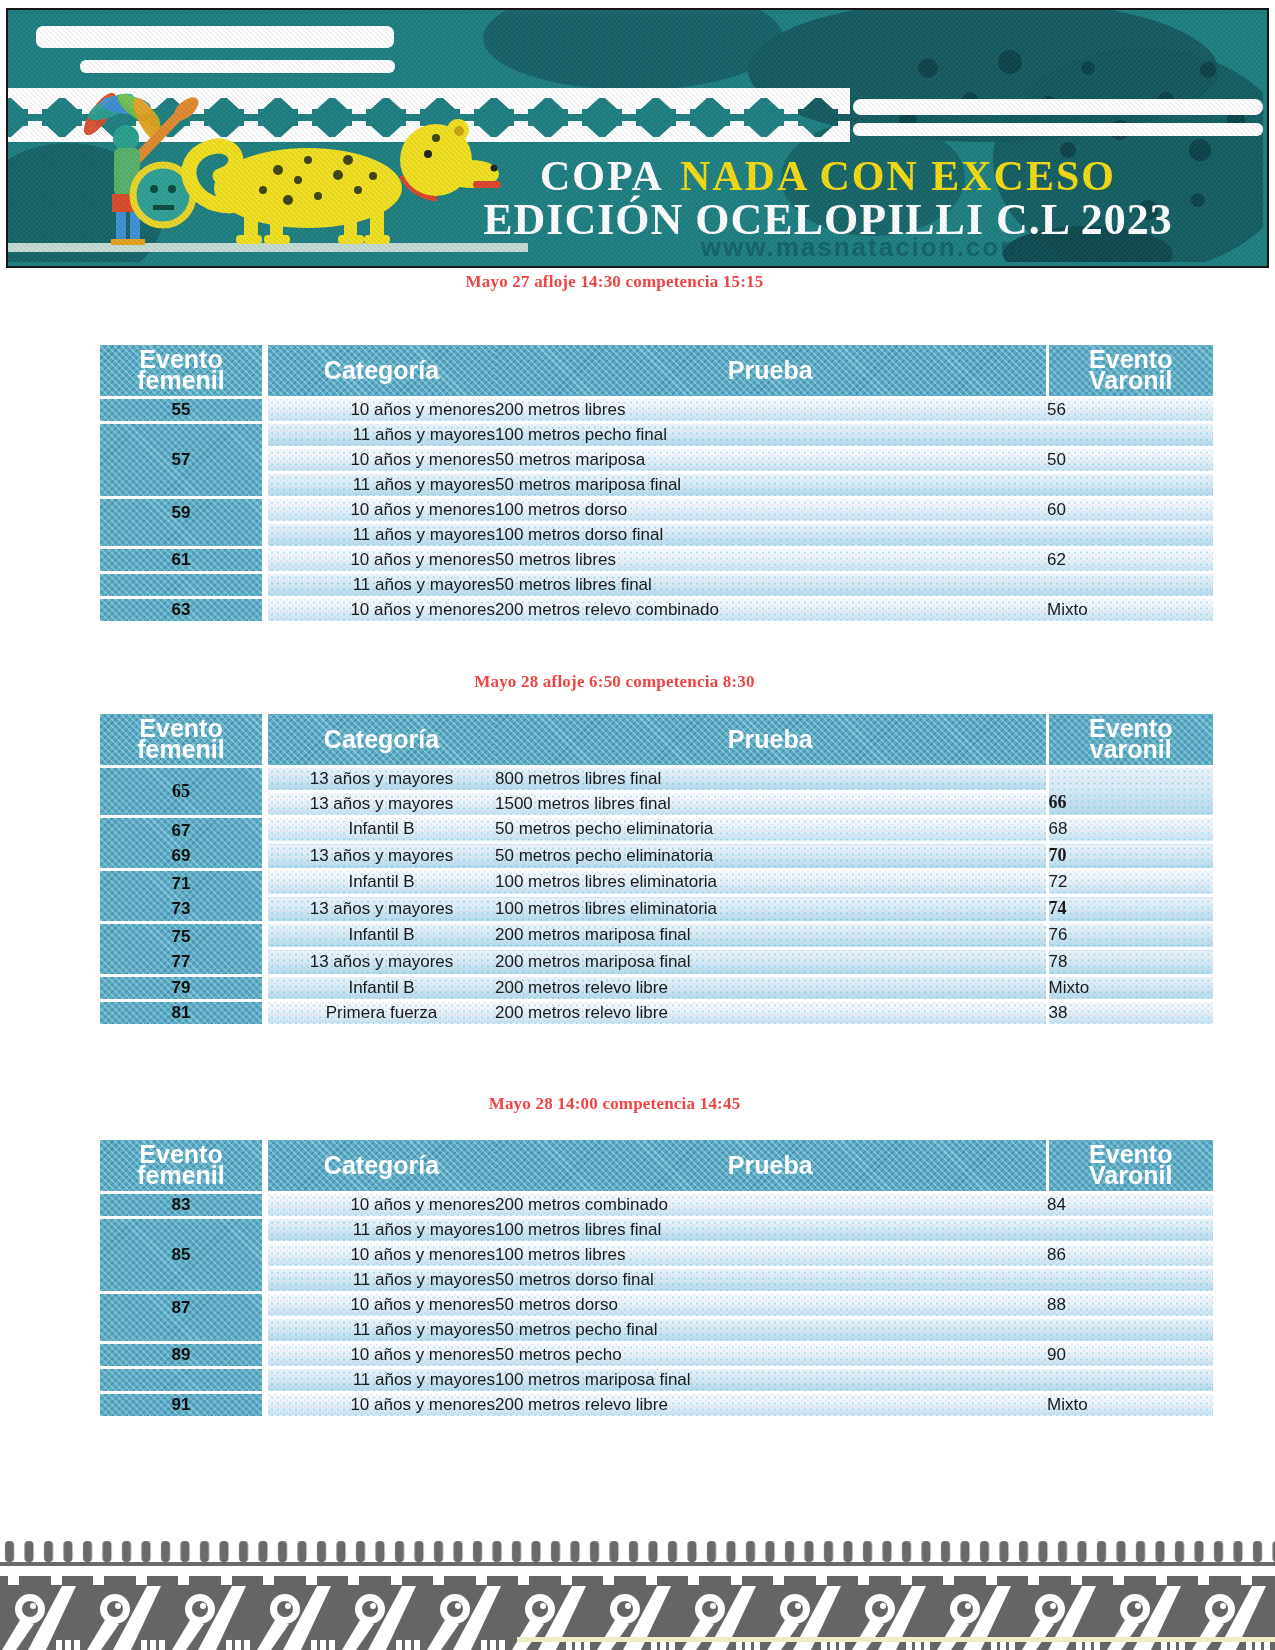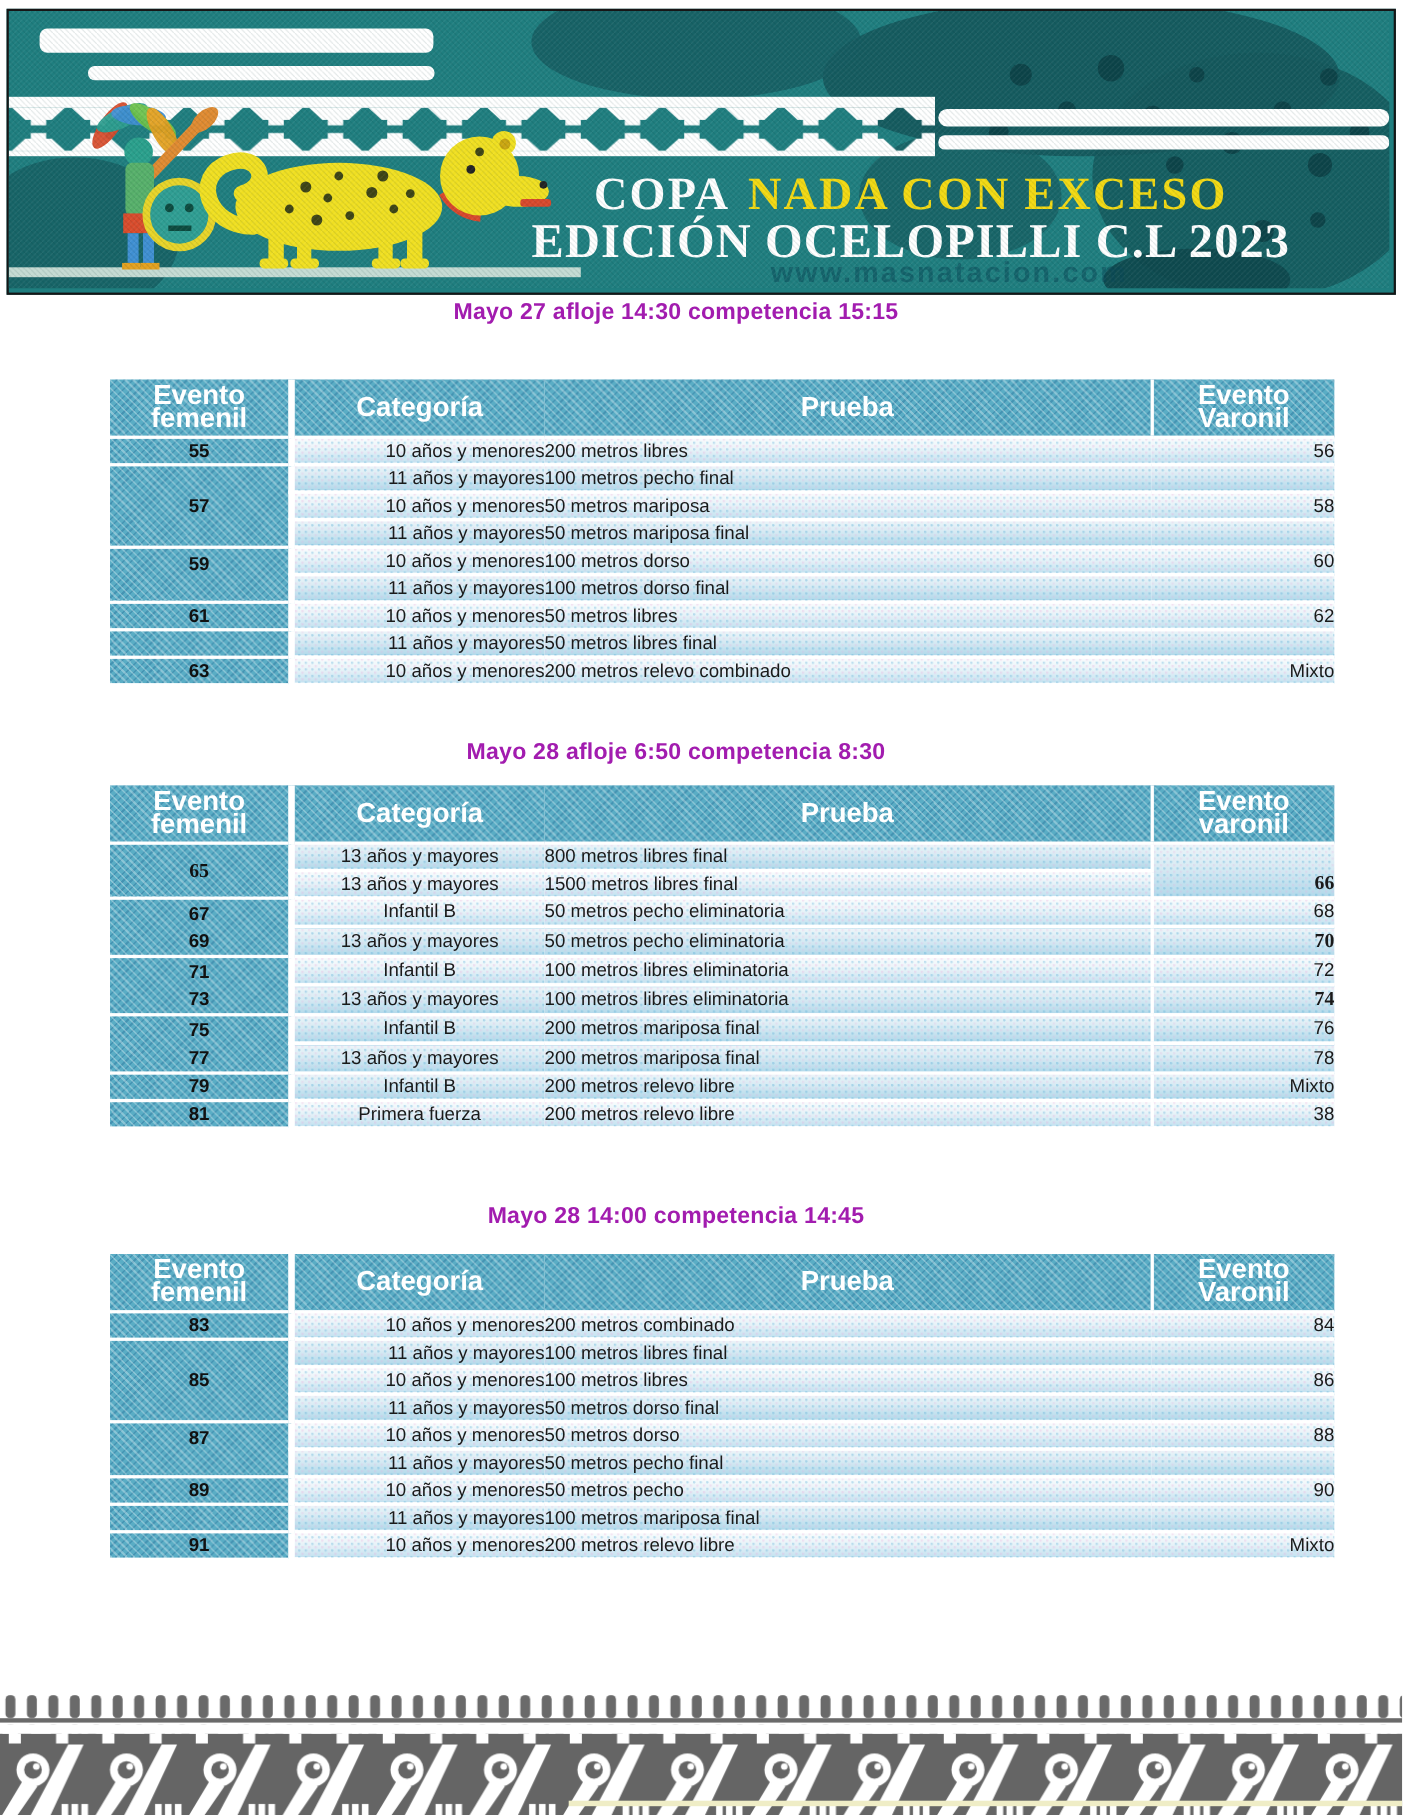--- a/index.html
+++ b/index.html
@@ -5,21 +5,21 @@
   html,body{margin:0;padding:0;background:#fff;}
   .page{position:relative;width:1275px;height:1650px;background:#fff;overflow:hidden;
         font-family:"Liberation Sans",sans-serif;color:#1a1a1a;}
 
   
   .banner{position:absolute;left:6px;top:8px;width:1259px;height:256px;
           border:2px solid #161616;background:#1f7e7f;}
 
   
   .sec-title{position:absolute;left:58px;width:1113px;text-align:center;
-             font-weight:bold;font-size:21px;letter-spacing:0.2px;color:#a21caf;}
+             font-weight:bold;font-size:17px;letter-spacing:0.2px;color:#ef4444;font-family:Liberation Serif, serif;}
 
   
   table.sched{position:absolute;left:100px;width:1113px;border-collapse:collapse;
               table-layout:fixed;font-size:17px;}
   table.sched col.c1{width:165px;} table.sched col.c2{width:230px;}
   table.sched col.c3{width:552px;} table.sched col.c4{width:166px;}
   table.sched thead tr{height:52px;}
   table.sched tbody tr{height:25px;}
   table.sched th, table.sched td{padding:0;vertical-align:middle;border-bottom:3px solid #fff;}
   table.sched th{color:#fff;font-size:25px;line-height:21px;font-weight:bold;text-align:center;}
@@ -36,21 +36,21 @@
   tr.rb td.lt{background:
       radial-gradient(circle at 1px 1px, rgba(236,170,220,.22) 1px, transparent 1.4px) 0 0/6px 6px,
       radial-gradient(circle at 1px 1px, rgba(110,185,220,.45) 1px, transparent 1.4px) 3px 3px/6px 6px,
       linear-gradient(180deg,#ecf5f9 0%,#d7eaf3 45%,#b2d9ea 100%);}
   td.fem{text-align:center;font-weight:bold;color:#111;}
   td.fem.vt{vertical-align:top;padding-top:1px;}
   td.fem .ln{line-height:25px;}
   td.cat{padding-left:34px;text-align:right;}
   td.cat.center{padding-left:0;text-align:center;}
   td.pru{padding-left:14px;}
-  td.var{text-align:right;}
+  td.var{text-align:left;}
   td.var.vb{vertical-align:bottom;padding-bottom:2px;}
   .serif{font-family:"Liberation Serif",serif;font-weight:bold;font-size:18px;}
   th.nobb{border-bottom:none;}
 
   
   .wm{position:absolute;font-size:22px;letter-spacing:3px;font-weight:bold;pointer-events:none;}
   .wm.gray{color:rgba(150,150,150,.45);}
   .wm.green{color:rgba(145,190,155,.45);}
 
   
@@ -204,21 +204,21 @@
       </tr>
       <tr class="rb">
         <td class="teal fem" rowspan="3">57</td>
         <td class="lt cat">11 años y mayores</td>
         <td class="lt pru">100 metros pecho final</td>
         <td class="lt var"></td>
       </tr>
       <tr class="rl">
         <td class="lt cat">10 años y menores</td>
         <td class="lt pru">50 metros mariposa</td>
-        <td class="lt var">58</td>
+        <td class="lt var">50</td>
       </tr>
       <tr class="rb">
         <td class="lt cat">11 años y mayores</td>
         <td class="lt pru">50 metros mariposa final</td>
         <td class="lt var"></td>
       </tr>
       <tr class="rl">
         <td class="teal fem vt" rowspan="2"><span class="ln">59</span></td>
         <td class="lt cat">10 años y menores</td>
         <td class="lt pru">100 metros dorso</td>

